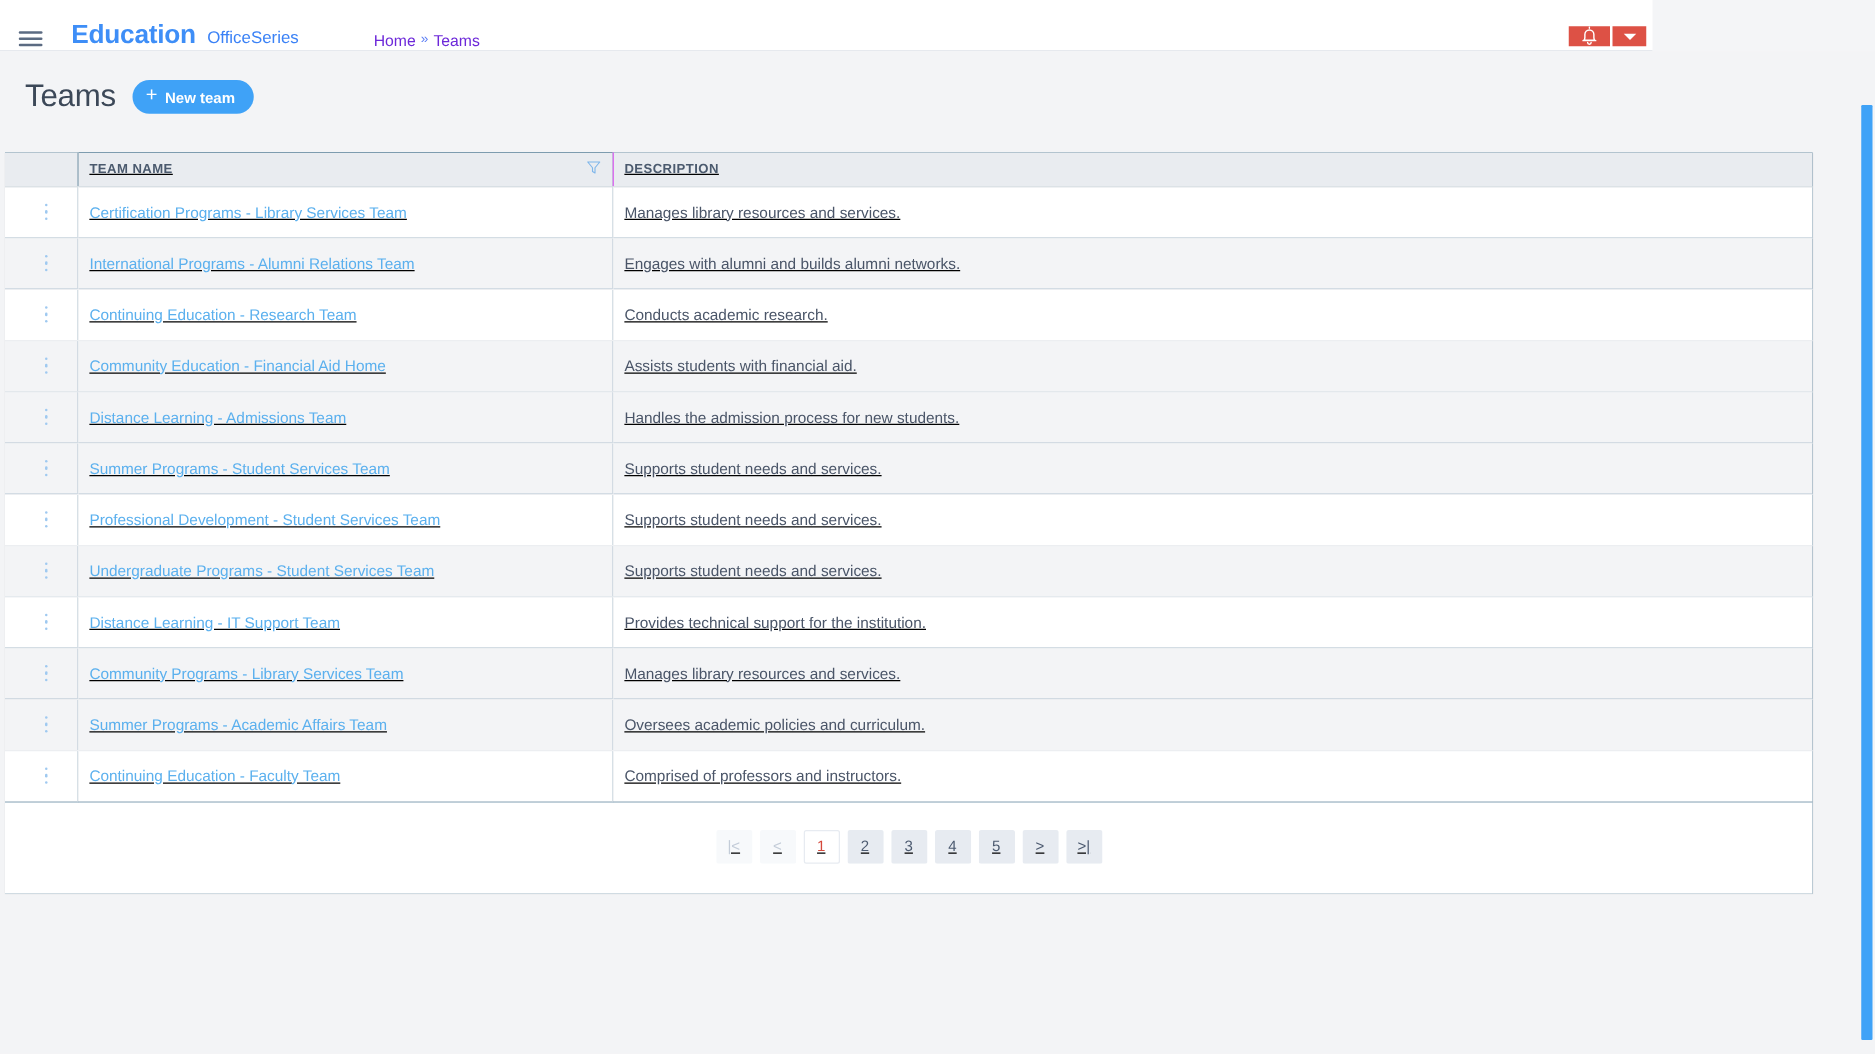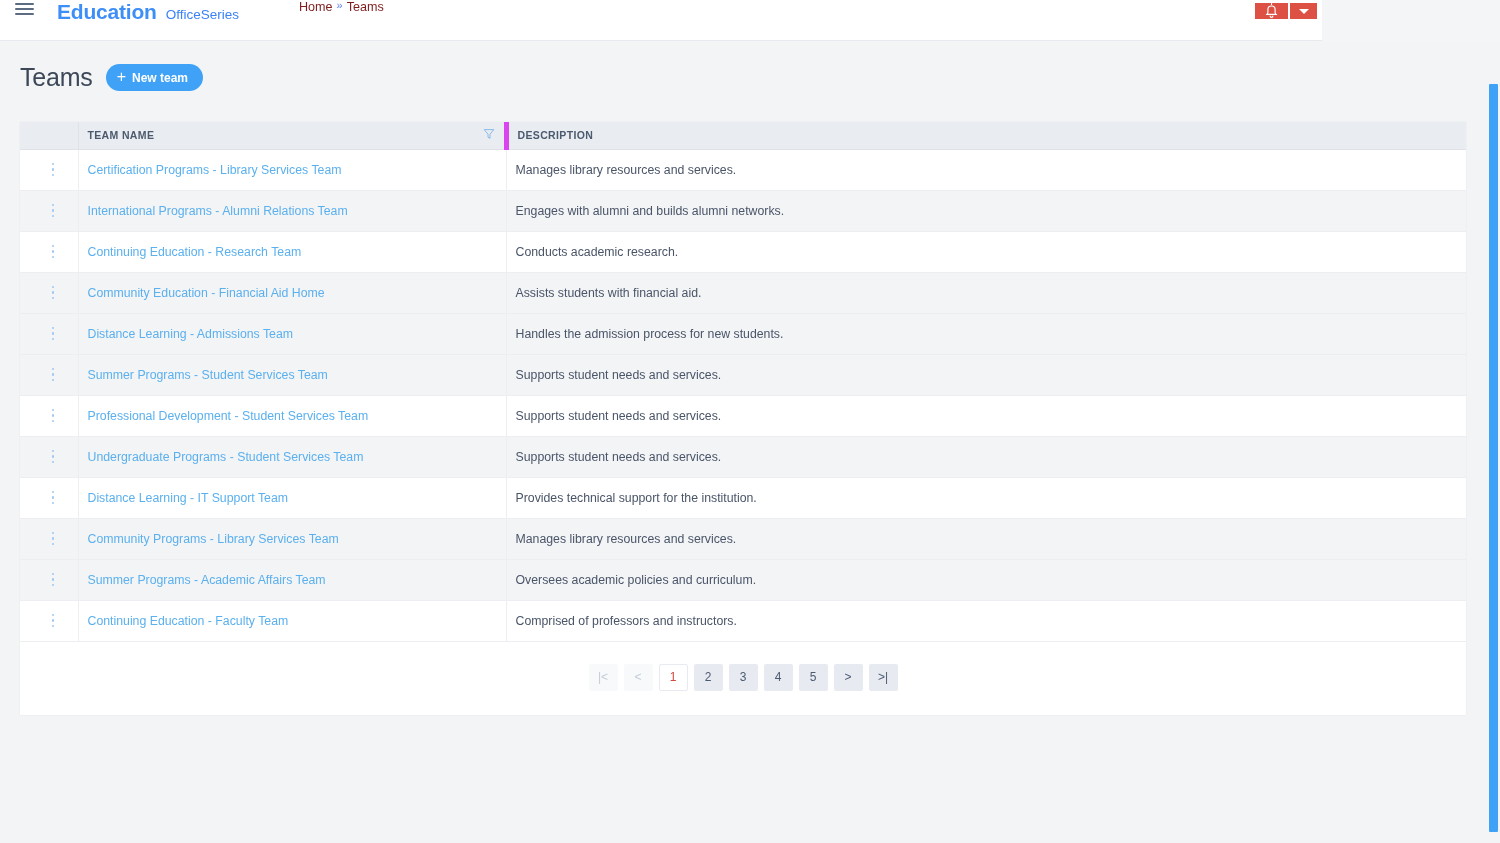--- a/index.html
+++ b/index.html
@@ -14,21 +14,21 @@
   }
 
   
   .navbar {
     position: absolute;
     top: 0; left: 0;
     width: 1322px; height: 41px;
     background: #ffffff;
     border-bottom: 1px solid #e6e9ee;
     display: flex;
-    align-items: flex-start;
+    align-items: flex-end;
   }
   .nav-burger {
     width: 40px;
     display: flex; align-items: center; justify-content: center;
     margin-left: 4px;
     cursor: pointer;
   }
   .burger-lines { width: 19px; }
   .burger-lines span {
     display: block;
@@ -57,21 +57,21 @@
     color: #3b82f6;
     margin-left: 9px;
   }
   .breadcrumb {
     display: flex; align-items: center;
     margin-left: 60px;
     font-size: 12.6px;
     color: #526eff;
   }
   .breadcrumb a {
-    color: #7f1d1d;
+    color: #6d28d9;
     text-decoration: none;
     cursor: pointer;
   }
   .breadcrumb .crumb-sep {
     margin: 0 4px;
     color: #5b7ef5;
     font-size: 11px;
     position: relative;
     top: -2px;
   }
@@ -135,24 +135,25 @@
     font-weight: normal;
     margin-right: 6px;
     line-height: 1;
     position: relative;
     top: -1px;
   }
 
   
   .card {
     position: absolute;
-    top: 81px; left: 20px;
+    top: 81px; left: 4px;
     width: 1446px;
     background: #0c4a6e;
     box-shadow: 0 0 1px rgba(0,0,0,0.10);
+    text-decoration: underline;
   }
   table.grid {
     width: 100%;
     border-collapse: collapse;
     table-layout: fixed;
   }
   table.grid thead th {
     background: #e9ecf0;
     height: 27px;
     font-size: 10.5px;
@@ -160,21 +161,21 @@
     letter-spacing: 0.35px;
     color: #4b5a6e;
     text-align: left;
     padding: 0 0 0 9px;
     border-bottom: 1px solid #dfe3e8;
     vertical-align: middle;
     white-space: nowrap;
   }
   th.col-kebab { width: 58px; padding: 0; }
   th.col-name  { width: 428px; border-left: 1px solid #dfe3e8; position: relative; }
-  th.col-desc  { border-left: 5px solid #d946ef; }
+  th.col-desc  { border-left: 1px solid #d946ef; }
 
   .th-inner {
     display: flex;
     align-items: center;
     justify-content: space-between;
     padding-right: 9px;
   }
   .funnel-icon { cursor: pointer; display: block; }
 
   table.grid tbody td {

